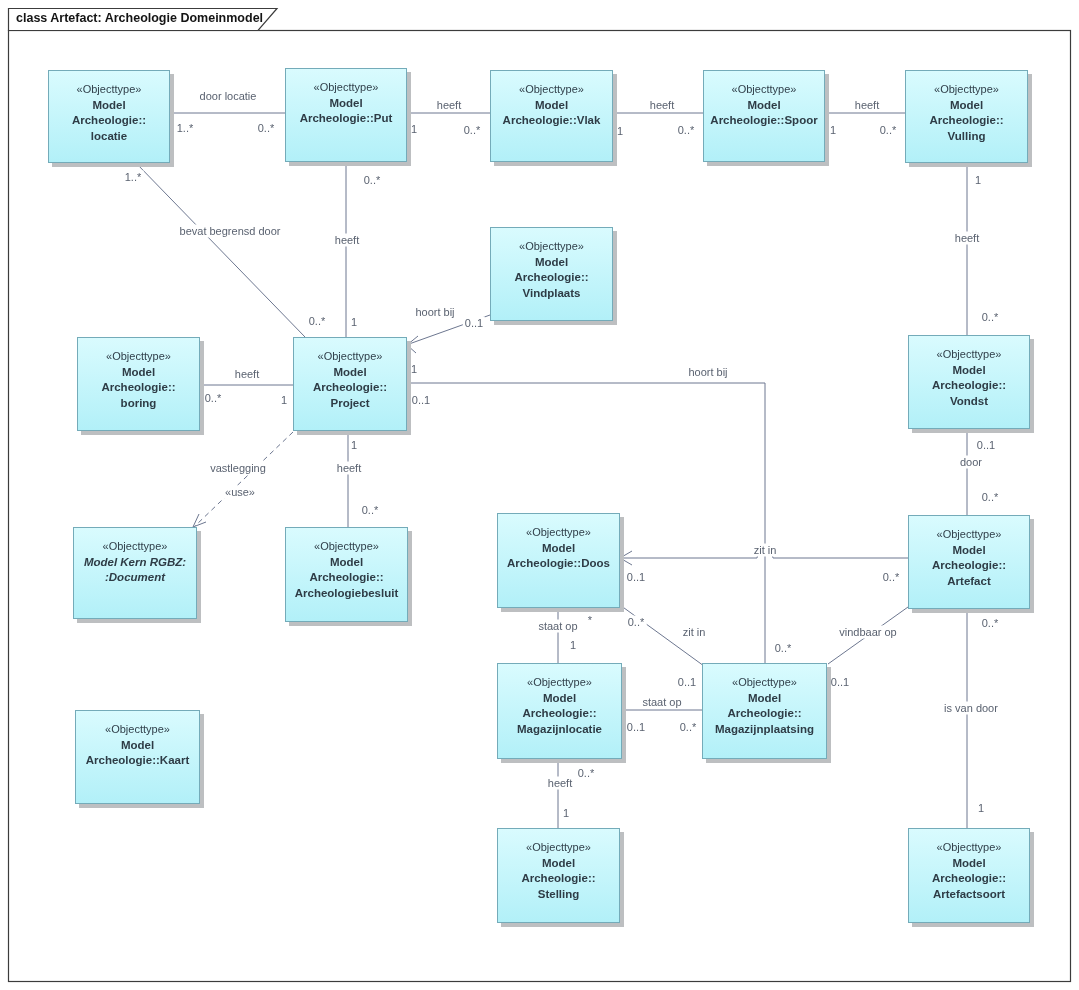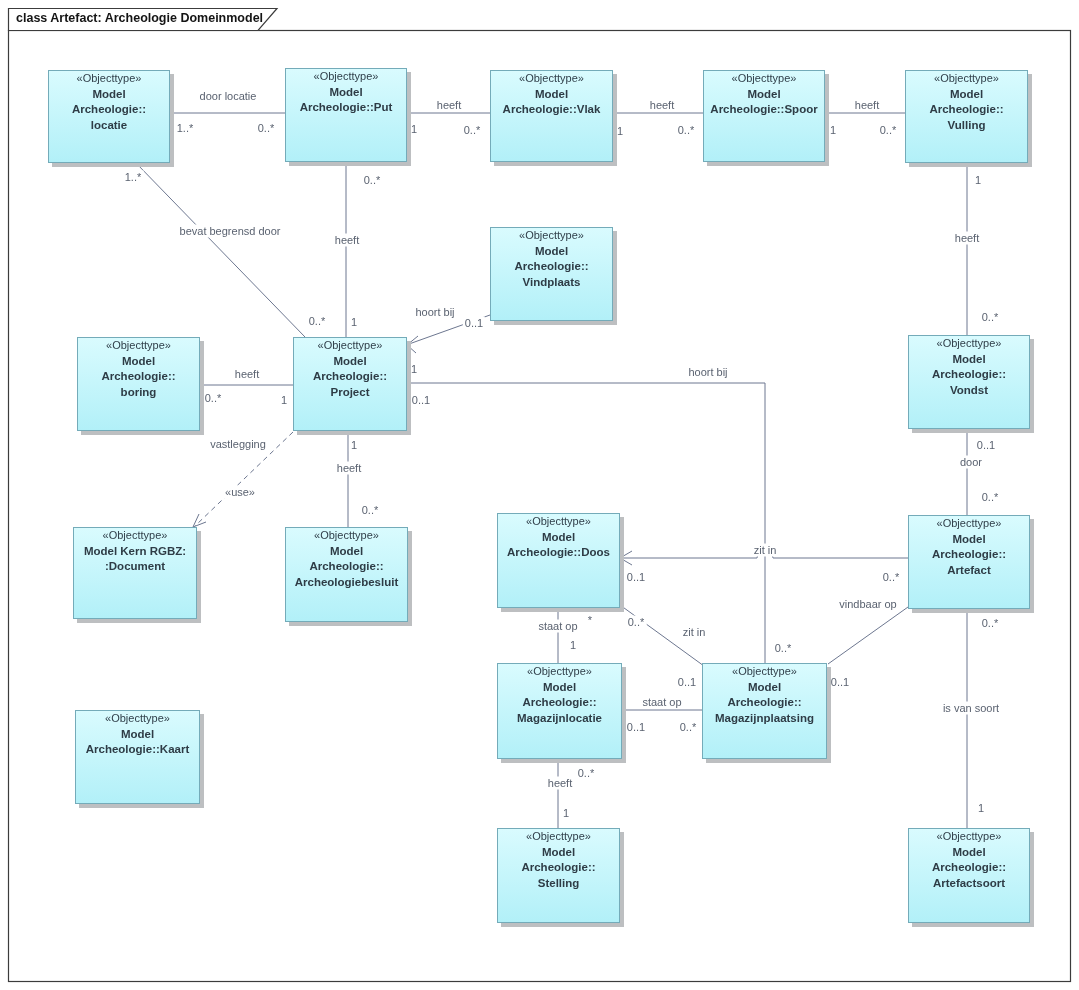--- a/index.html
+++ b/index.html
@@ -3,24 +3,24 @@
 <meta charset="utf-8">
 <style>
   html,body{margin:0;padding:0;background:#fff;}
   #stage{position:relative;width:1079px;height:990px;background:#fff;overflow:hidden;
          font-family:"Liberation Sans",sans-serif;}
   svg.wires{position:absolute;left:0;top:0;}
   .node{position:absolute;box-sizing:border-box;
         background:linear-gradient(180deg,#d9fbfe 0%,#b2f0f8 100%);
         border:1px solid #74abb9;
         box-shadow:4px 4px 0 #bdbfc1;
-        text-align:center;z-index:3;}
+        text-align:center;padding-top:11px;z-index:3;}
   .node .stereo{font-size:11px;color:#31404b;line-height:15.5px;}
   .node .cname{font-size:11.5px;font-weight:bold;color:#2e3c46;line-height:15.5px;white-space:pre-line;}
-  .node.italic .cname{}
+  .node.italic .cname{font-style:italic;}
   .elabel,.mult,.uselabel{position:absolute;transform:translate(-50%,-50%);
         font-size:11px;color:#5a6270;white-space:nowrap;z-index:2;
         background:#fff;padding:0 2px;line-height:13px;}
   .uselabel{font-style:normal;}
   #frame-title{position:absolute;left:16px;top:11px;font-size:12.5px;font-weight:bold;
         color:#141414;z-index:5;}
 </style>
 </head>
 <body>
 
@@ -169,25 +169,25 @@
   <div class="elabel" style="left:347px;top:240px">heeft</div>
   <div class="elabel" style="left:435px;top:312px">hoort bij</div>
   <div class="elabel" style="left:708px;top:372px">hoort bij</div>
   <div class="elabel" style="left:247px;top:374px">heeft</div>
   <div class="elabel" style="left:967px;top:238px">heeft</div>
   <div class="elabel" style="left:971px;top:462px">door</div>
   <div class="elabel" style="left:765px;top:550px">zit in</div>
   <div class="elabel" style="left:558px;top:626px">staat op</div>
   <div class="elabel" style="left:694px;top:632px">zit in</div>
   <div class="elabel" style="left:662px;top:702px">staat op</div>
-  <div class="elabel" style="left:868px;top:604px">vindbaar op</div>
-  <div class="elabel" style="left:971px;top:708px">is van soort</div>
+  <div class="elabel" style="left:868px;top:632px">vindbaar op</div>
+  <div class="elabel" style="left:971px;top:708px">is van door</div>
   <div class="elabel" style="left:560px;top:783px">heeft</div>
   <div class="elabel" style="left:349px;top:468px">heeft</div>
-  <div class="elabel" style="left:238px;top:444px">vastlegging</div>
+  <div class="elabel" style="left:238px;top:468px">vastlegging</div>
   <div class="uselabel" style="left:240px;top:492px">«use»</div>
 
   <div class="mult" style="left:185px;top:128px">1..*</div>
   <div class="mult" style="left:266px;top:128px">0..*</div>
   <div class="mult" style="left:414px;top:129px">1</div>
   <div class="mult" style="left:472px;top:130px">0..*</div>
   <div class="mult" style="left:620px;top:131px">1</div>
   <div class="mult" style="left:686px;top:130px">0..*</div>
   <div class="mult" style="left:833px;top:130px">1</div>
   <div class="mult" style="left:888px;top:130px">0..*</div>

